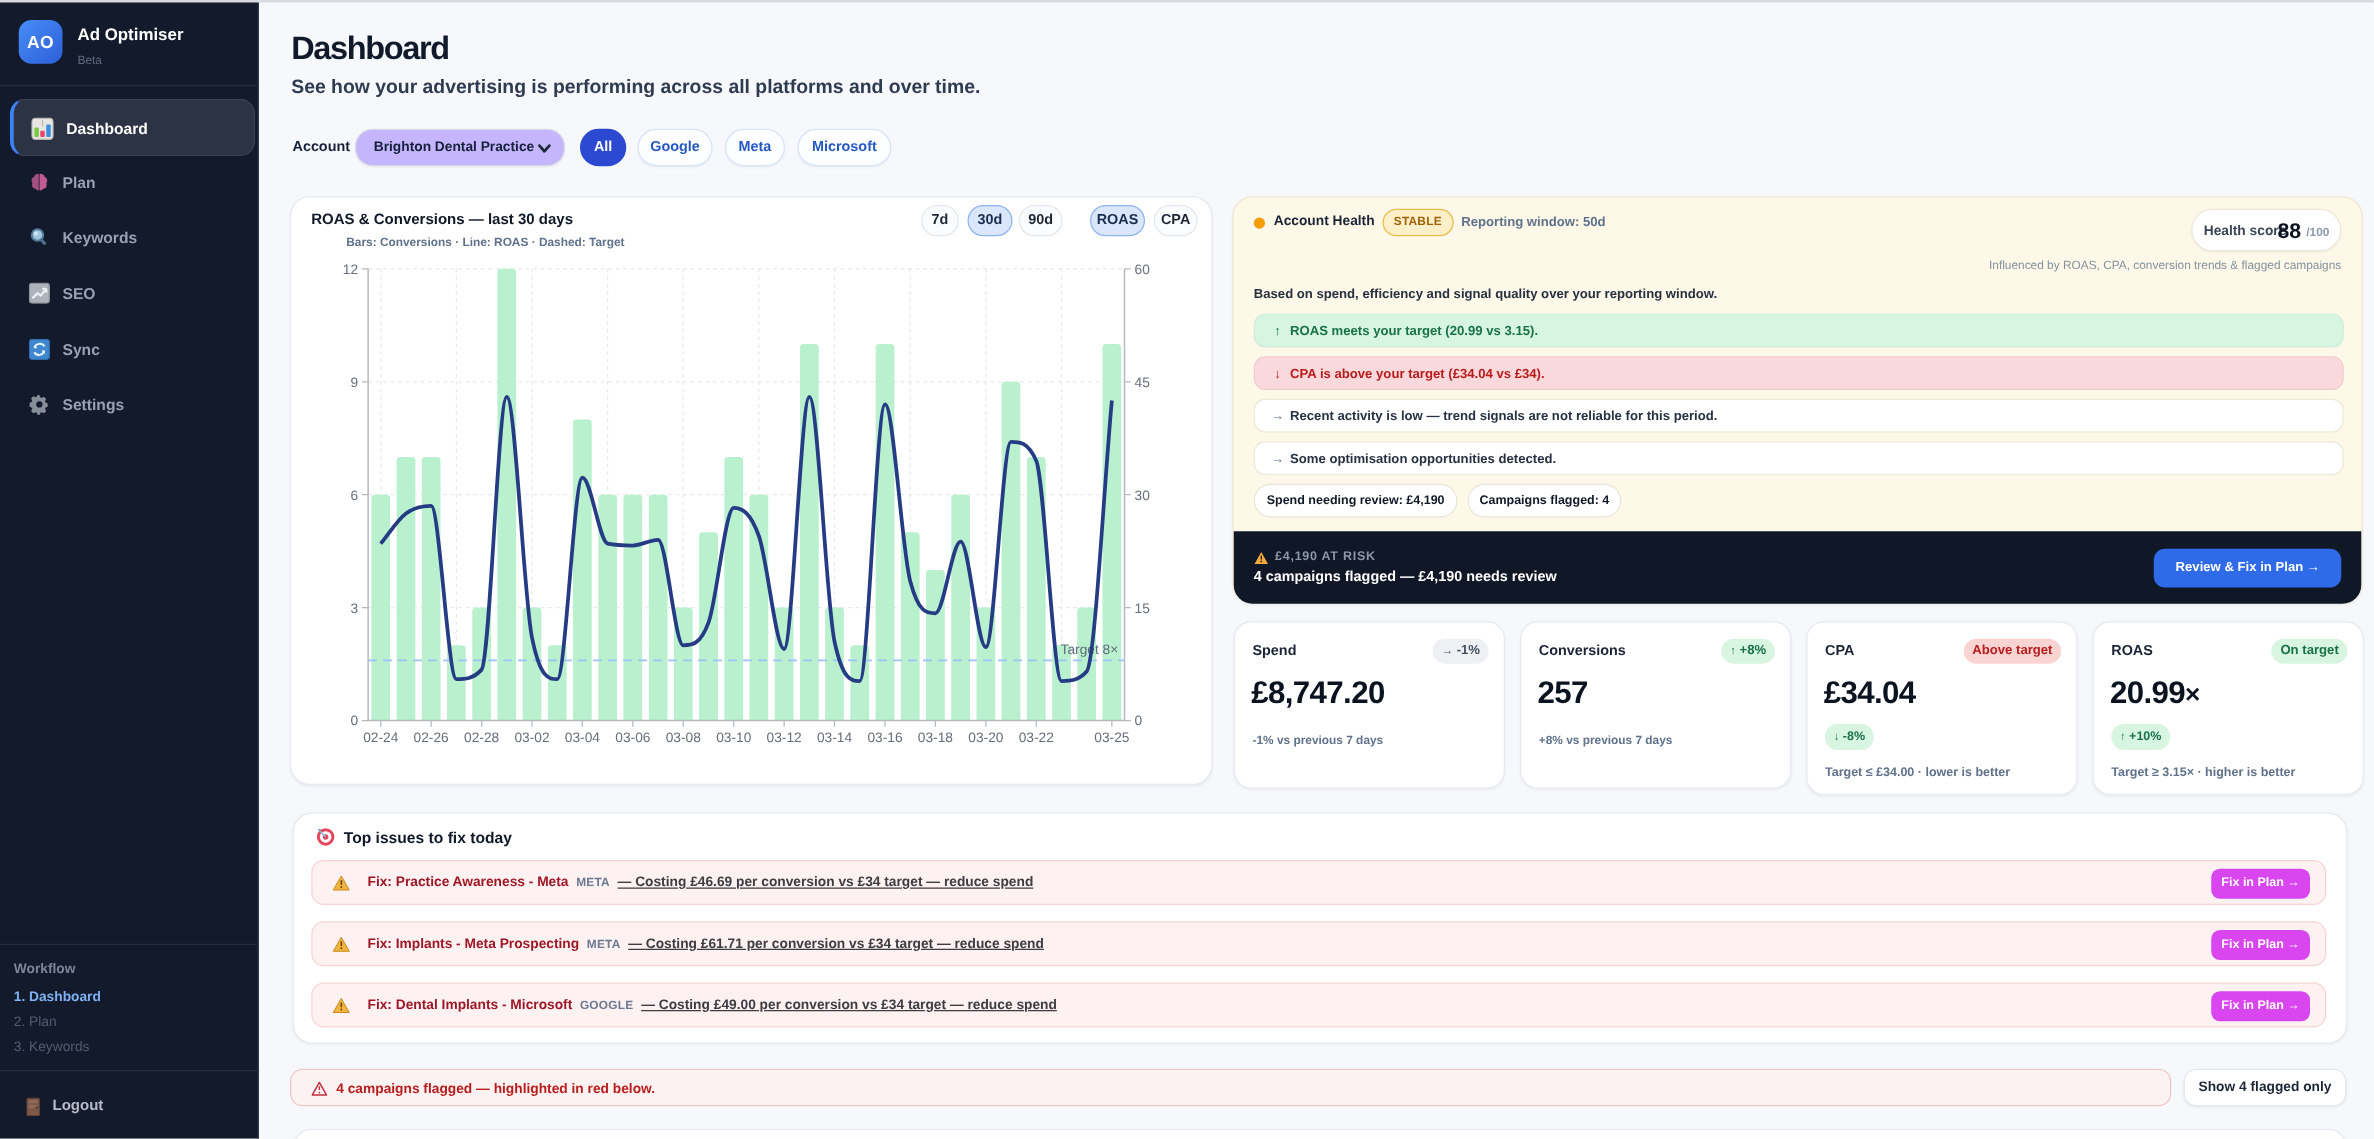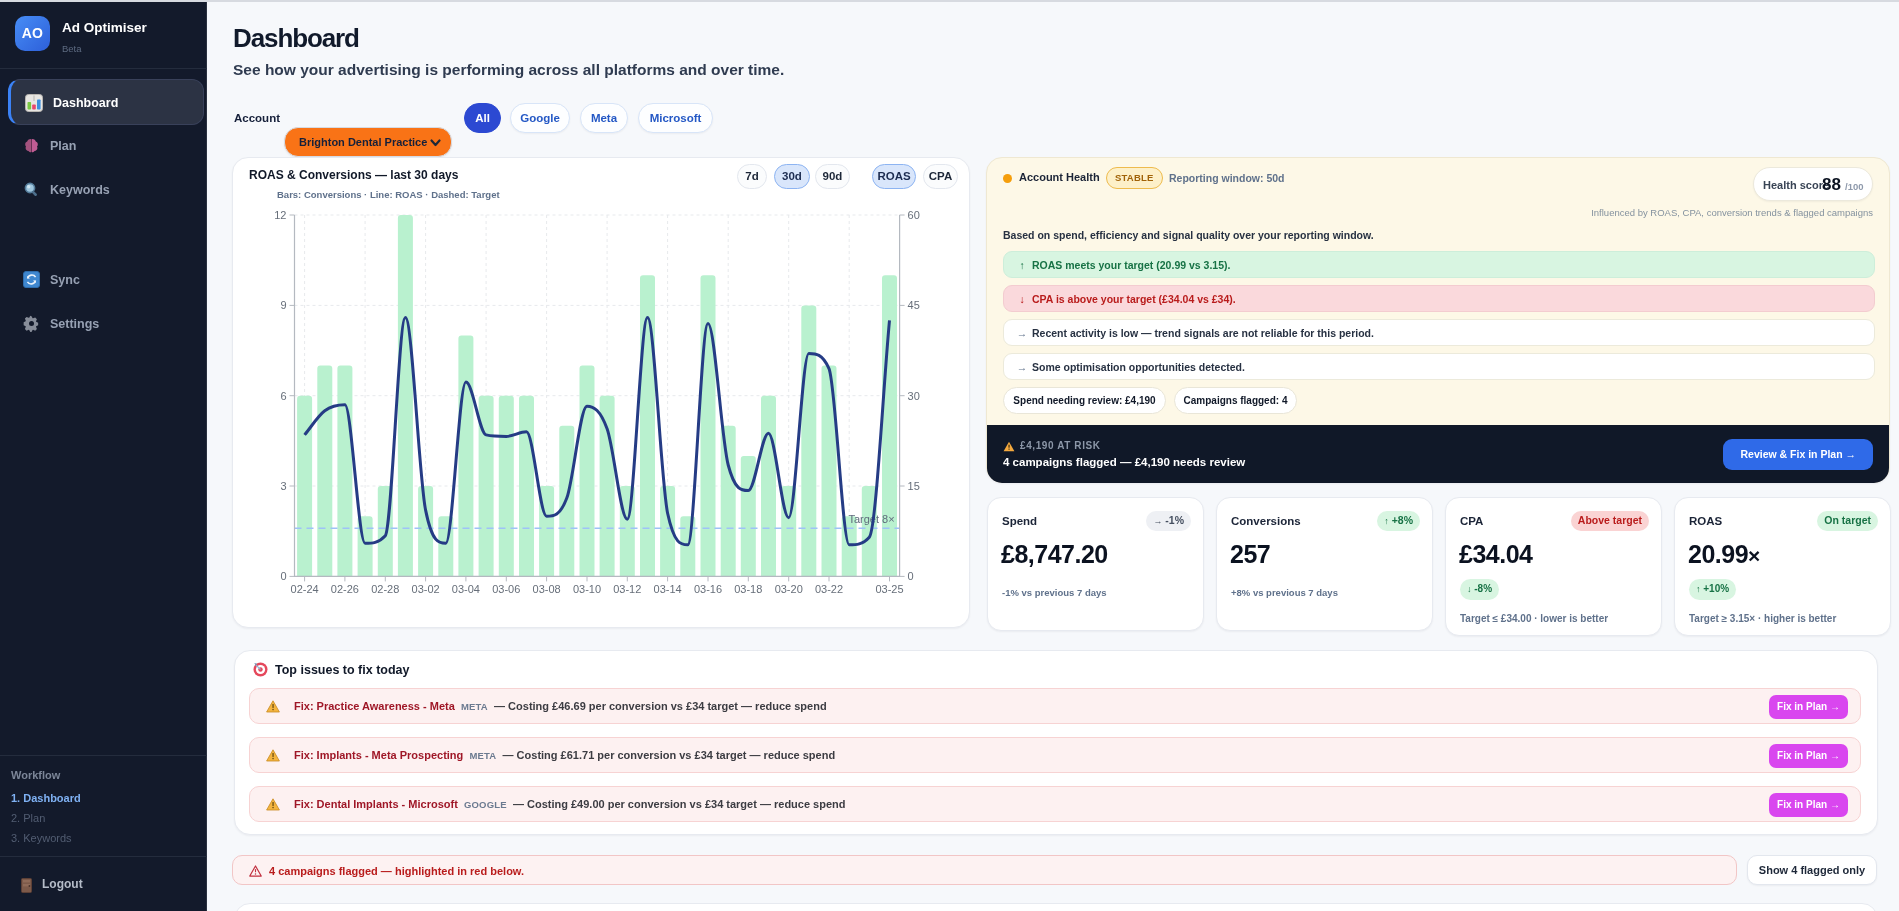--- a/index.html
+++ b/index.html
@@ -23,21 +23,21 @@
 .wf-item { position:absolute; left:11px; font-size:11px; color:#525d72; }
 #wf-1 { top:792px; color:#7fb1f3; font-weight:700; }
 #wf-2 { top:812px; }
 #wf-3 { top:832px; }
 #sb-logout { position:absolute; left:21px; top:877px; color:#b5bcc8; font-weight:700; font-size:12px; }
 
 #main { position:absolute; left:207px; top:0; width:1692px; height:911px; }
 #h1 { position:absolute; left:26px; top:23px; font-size:26px; font-weight:700; color:#111a2b; letter-spacing:-1.1px; }
 #h2 { position:absolute; left:26px; top:61px; font-size:15.5px; font-weight:700; color:#2f3b50; }
 #acct-label { position:absolute; left:27px; top:112px; font-size:11.5px; font-weight:700; color:#16203a; }
-#acct-select { position:absolute; left:77px; top:103px; width:168px; height:30px; background:#f97316; border:1px solid #d6dbe3; border-radius:14px; font-size:11px; font-weight:700; color:#16203a; line-height:28px; padding-left:14px; box-shadow:0 1px 2px rgba(16,24,40,.06);margin-top:24px; }
+#acct-select { position:absolute; left:77px; top:103px; width:168px; height:30px; background:#c4b5fd; border:1px solid #d6dbe3; border-radius:14px; font-size:11px; font-weight:700; color:#16203a; line-height:28px; padding-left:14px; box-shadow:0 1px 2px rgba(16,24,40,.06); }
 
 .pfilter { position:absolute; top:103px; height:30px; border-radius:15px; font-size:11.5px; font-weight:700; text-align:center; line-height:28px; }
 .pf-on { background:#2c49d2; color:#fff; border:1px solid #2c49d2; }
 .pf-off { background:#fdfeff; color:#2458c5; border:1px solid #d8e5f8; box-shadow:0 1px 2px rgba(16,24,40,.05); }
 
 .card { position:absolute; background:#fff; border:1px solid #e7eaf0; border-radius:16px; box-shadow:0 1px 2px rgba(16,24,40,.05); }
 
 #chart-card { left:25px; top:157px; width:738px; height:471px; }
 #chart-title { position:absolute; left:16px; top:10px; font-size:12px; font-weight:700; color:#101828; }
 #chart-sub { position:absolute; left:16px; top:31px; font-size:9.5px; font-weight:700; color:#5f718b;padding-left:28px; }
@@ -78,21 +78,21 @@
 .b-gray { background:#eef0f4; color:#444e5f; }
 .b-green { background:#d8f5e1; color:#177245; }
 .b-red { background:#fad3d3; color:#b91c1c; }
 
 #issues-card { left:27px; top:650px; width:1644px; height:185px; }
 #iss-title { position:absolute; left:40px; top:12px; font-size:12.5px; font-weight:700; color:#101828; }
 .iss-row { position:absolute; left:14px; width:1612px; height:36px; background:#fdf1f1; border:1px solid #f7d3d3; border-radius:10px; }
 .iss-row .warn { position:absolute; left:16px; top:11px; }
 .iss-row .tx { position:absolute; left:44px; top:11px; font-size:11px; font-weight:700; color:#9f1727; white-space:nowrap; }
 .iss-row .tx .plat { color:#6b7a90; font-size:9.5px; letter-spacing:.2px; }
-.iss-row .tx .rest { color:#3c3c42; }
+.iss-row .tx .rest { color:#3c3c42;text-decoration:underline; }
 .iss-row .fixbtn { position:absolute; right:12px; top:6px; width:79px; height:24px; background:#d946ef; border-radius:7px; color:#fff; font-size:10px; font-weight:700; text-align:center; line-height:24px; }
 
 #flag-alert { position:absolute; left:25px; top:855px; width:1505px; height:30px; background:#fdf2f2; border:1px solid #f2c6c6; border-radius:10px; }
 #flag-alert .tx { position:absolute; left:36px; top:9px; font-size:11px; font-weight:700; color:#b91c1c; }
 #flag-btn { position:absolute; left:1540px; top:855px; width:130px; height:30px; background:#fff; border:1px solid #e3e7ee; border-radius:10px; font-size:11px; font-weight:700; color:#1d2738; text-align:center; line-height:28px; box-shadow:0 1px 2px rgba(16,24,40,.05); }
 #bottom-sliver { position:absolute; left:27px; top:903px; width:1644px; height:20px; background:#fff; border:1px solid #e7eaf0; border-radius:16px 16px 0 0; }
 </style>
 </head>
 <body>
 <div id="topline"></div>
@@ -121,20 +121,28 @@
       </svg>
     <div class="tx">Plan</div>
   </div>
   <div class="nav-item" style="top:170px;">
     <svg class="ic" viewBox="0 0 17 17">
         <circle cx="7" cy="7" r="4.6" fill="#9fc6de" stroke="#557d9b" stroke-width="1.6"></circle>
         <circle cx="5.7" cy="5.7" r="1.7" fill="#cfe5f2"></circle>
         <rect x="10.2" y="9.4" width="6" height="2.6" rx="1.2" transform="rotate(45 10.2 9.4)" fill="#4d6f8c"></rect>
       </svg>
     <div class="tx">Keywords</div>
+  </div>
+  <div class="nav-item" style="top:215px;">
+    <svg class="ic" viewBox="0 0 17 17">
+        <rect x="0.5" y="0.5" width="16" height="16" rx="2.5" fill="#aeb3bb" stroke="#8a8f98"></rect>
+        <path d="M3 12.5 7 8.5l2.5 2L14 5" stroke="#eef1f5" stroke-width="1.7" fill="none"></path>
+        <path d="M14 5h-3.2M14 5v3.2" stroke="#eef1f5" stroke-width="1.7" fill="none"></path>
+      </svg>
+    <div class="tx">SEO</div>
   </div>
   <div class="nav-item" style="top:260px;">
     <svg class="ic" viewBox="0 0 17 17">
         <rect x="0.5" y="0.5" width="16" height="16" rx="2.5" fill="#3f87cf" stroke="#2f6dad"></rect>
         <path d="M12.6 6.1A4.4 4.4 0 0 0 4.6 7.4" stroke="#eaf2fb" stroke-width="1.6" fill="none"></path>
         <path d="M4.2 4.8v2.8h2.8z" fill="#eaf2fb"></path>
         <path d="M4.4 10.9a4.4 4.4 0 0 0 8-1.3" stroke="#eaf2fb" stroke-width="1.6" fill="none"></path>
         <path d="M12.8 12.2V9.4h-2.8z" fill="#eaf2fb"></path>
       </svg>
     <div class="tx">Sync</div>

